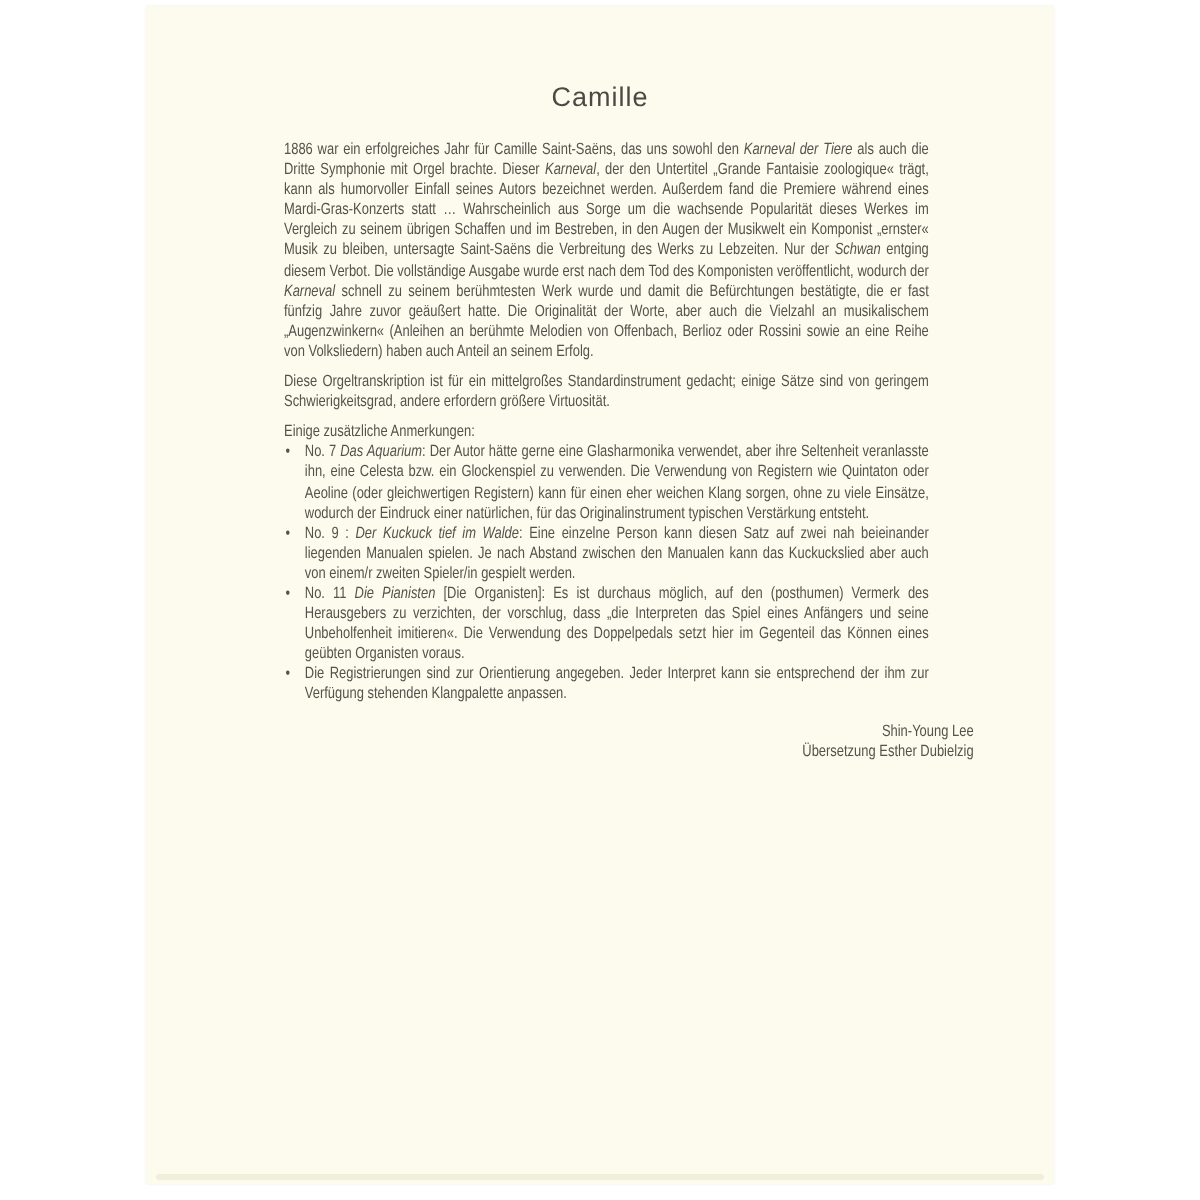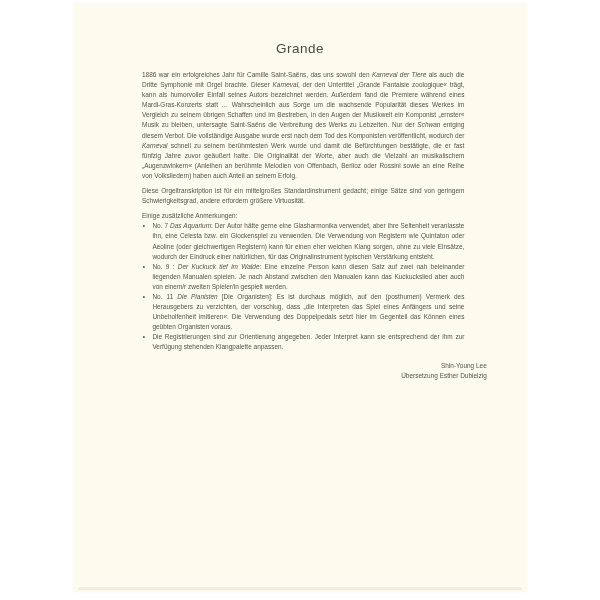--- a/index.html
+++ b/index.html
@@ -33,21 +33,21 @@
   .notes { list-style:none; margin:0; padding:0; }
   .notes li { position:relative; padding-left:13px; }
   .notes .bullet { position:absolute; left:1px; top:0; }
   .it { font-style:italic; }
   .signature { margin:8px -28px 0 0; text-align:right; }
 </style>
 </head>
 <body>
 
 <div class="page">
-  <h1 class="title">Grande</h1>
+  <h1 class="title">Camille</h1>
   <div class="content">
     <p class="para"><span>1886 war ein erfolgreiches Jahr für Camille Saint-Saëns, das uns sowohl den </span><span class="it">Karneval der Tiere</span><span> als auch die Dritte Symphonie mit Orgel brachte. Dieser </span><span class="it">Karneval</span><span>, der den Untertitel „Grande Fantaisie zoologique« trägt, kann als humorvoller Einfall seines Autors bezeichnet werden. Außerdem fand die Premiere während eines Mardi-Gras-Konzerts statt … Wahrscheinlich aus Sorge um die wachsende Popularität dieses Werkes im Vergleich zu seinem übrigen Schaffen und im Bestreben, in den Augen der Musikwelt ein Komponist „ernster« Musik zu bleiben, untersagte Saint-Saëns die Verbreitung des Werks zu Lebzeiten. Nur der </span><span class="it">Schwan</span><span> entging diesem Verbot. Die vollständige Ausgabe wurde erst nach dem Tod des Komponisten veröffentlicht, wodurch der </span><span class="it">Karneval</span><span> schnell zu seinem berühmtesten Werk wurde und damit die Befürchtungen bestätigte, die er fast fünfzig Jahre zuvor geäußert hatte. Die Originalität der Worte, aber auch die Vielzahl an musikalischem „Augenzwinkern« (Anleihen an berühmte Melodien von Offenbach, Berlioz oder Rossini sowie an eine Reihe von Volksliedern) haben auch Anteil an seinem Erfolg.</span></p>
     <p class="para"><span>Diese Orgeltranskription ist für ein mittelgroßes Standardinstrument gedacht; einige Sätze sind von geringem Schwierigkeitsgrad, andere erfordern größere Virtuosität.</span></p>
     <p class="notes-heading">Einige zusätzliche Anmerkungen:</p>
     <ul class="notes">
         <li><span class="bullet">•</span><span><span>No. 7 </span><span class="it">Das Aquarium</span><span>: Der Autor hätte gerne eine Glasharmonika verwendet, aber ihre Seltenheit veranlasste ihn, eine Celesta bzw. ein Glockenspiel zu verwenden. Die Verwendung von Registern wie Quintaton oder Aeoline (oder gleichwertigen Registern) kann für einen eher weichen Klang sorgen, ohne zu viele Einsätze, wodurch der Eindruck einer natürlichen, für das Originalinstrument typischen Verstärkung entsteht.</span></span></li>
         <li><span class="bullet">•</span><span><span>No. 9 : </span><span class="it">Der Kuckuck tief im Walde</span><span>: Eine einzelne Person kann diesen Satz auf zwei nah beieinander liegenden Manualen spielen. Je nach Abstand zwischen den Manualen kann das Kuckuckslied aber auch von einem/r zweiten Spieler/in gespielt werden.</span></span></li>
         <li><span class="bullet">•</span><span><span>No. 11 </span><span class="it">Die Pianisten</span><span> [Die Organisten]: Es ist durchaus möglich, auf den (posthumen) Vermerk des Herausgebers zu verzichten, der vorschlug, dass „die Interpreten das Spiel eines Anfängers und seine Unbeholfenheit imitieren«. Die Verwendung des Doppelpedals setzt hier im Gegenteil das Können eines geübten Organisten voraus.</span></span></li>
         <li><span class="bullet">•</span><span><span>Die Registrierungen sind zur Orientierung angegeben. Jeder Interpret kann sie entsprechend der ihm zur Verfügung stehenden Klangpalette anpassen.</span></span></li>
       </ul>

